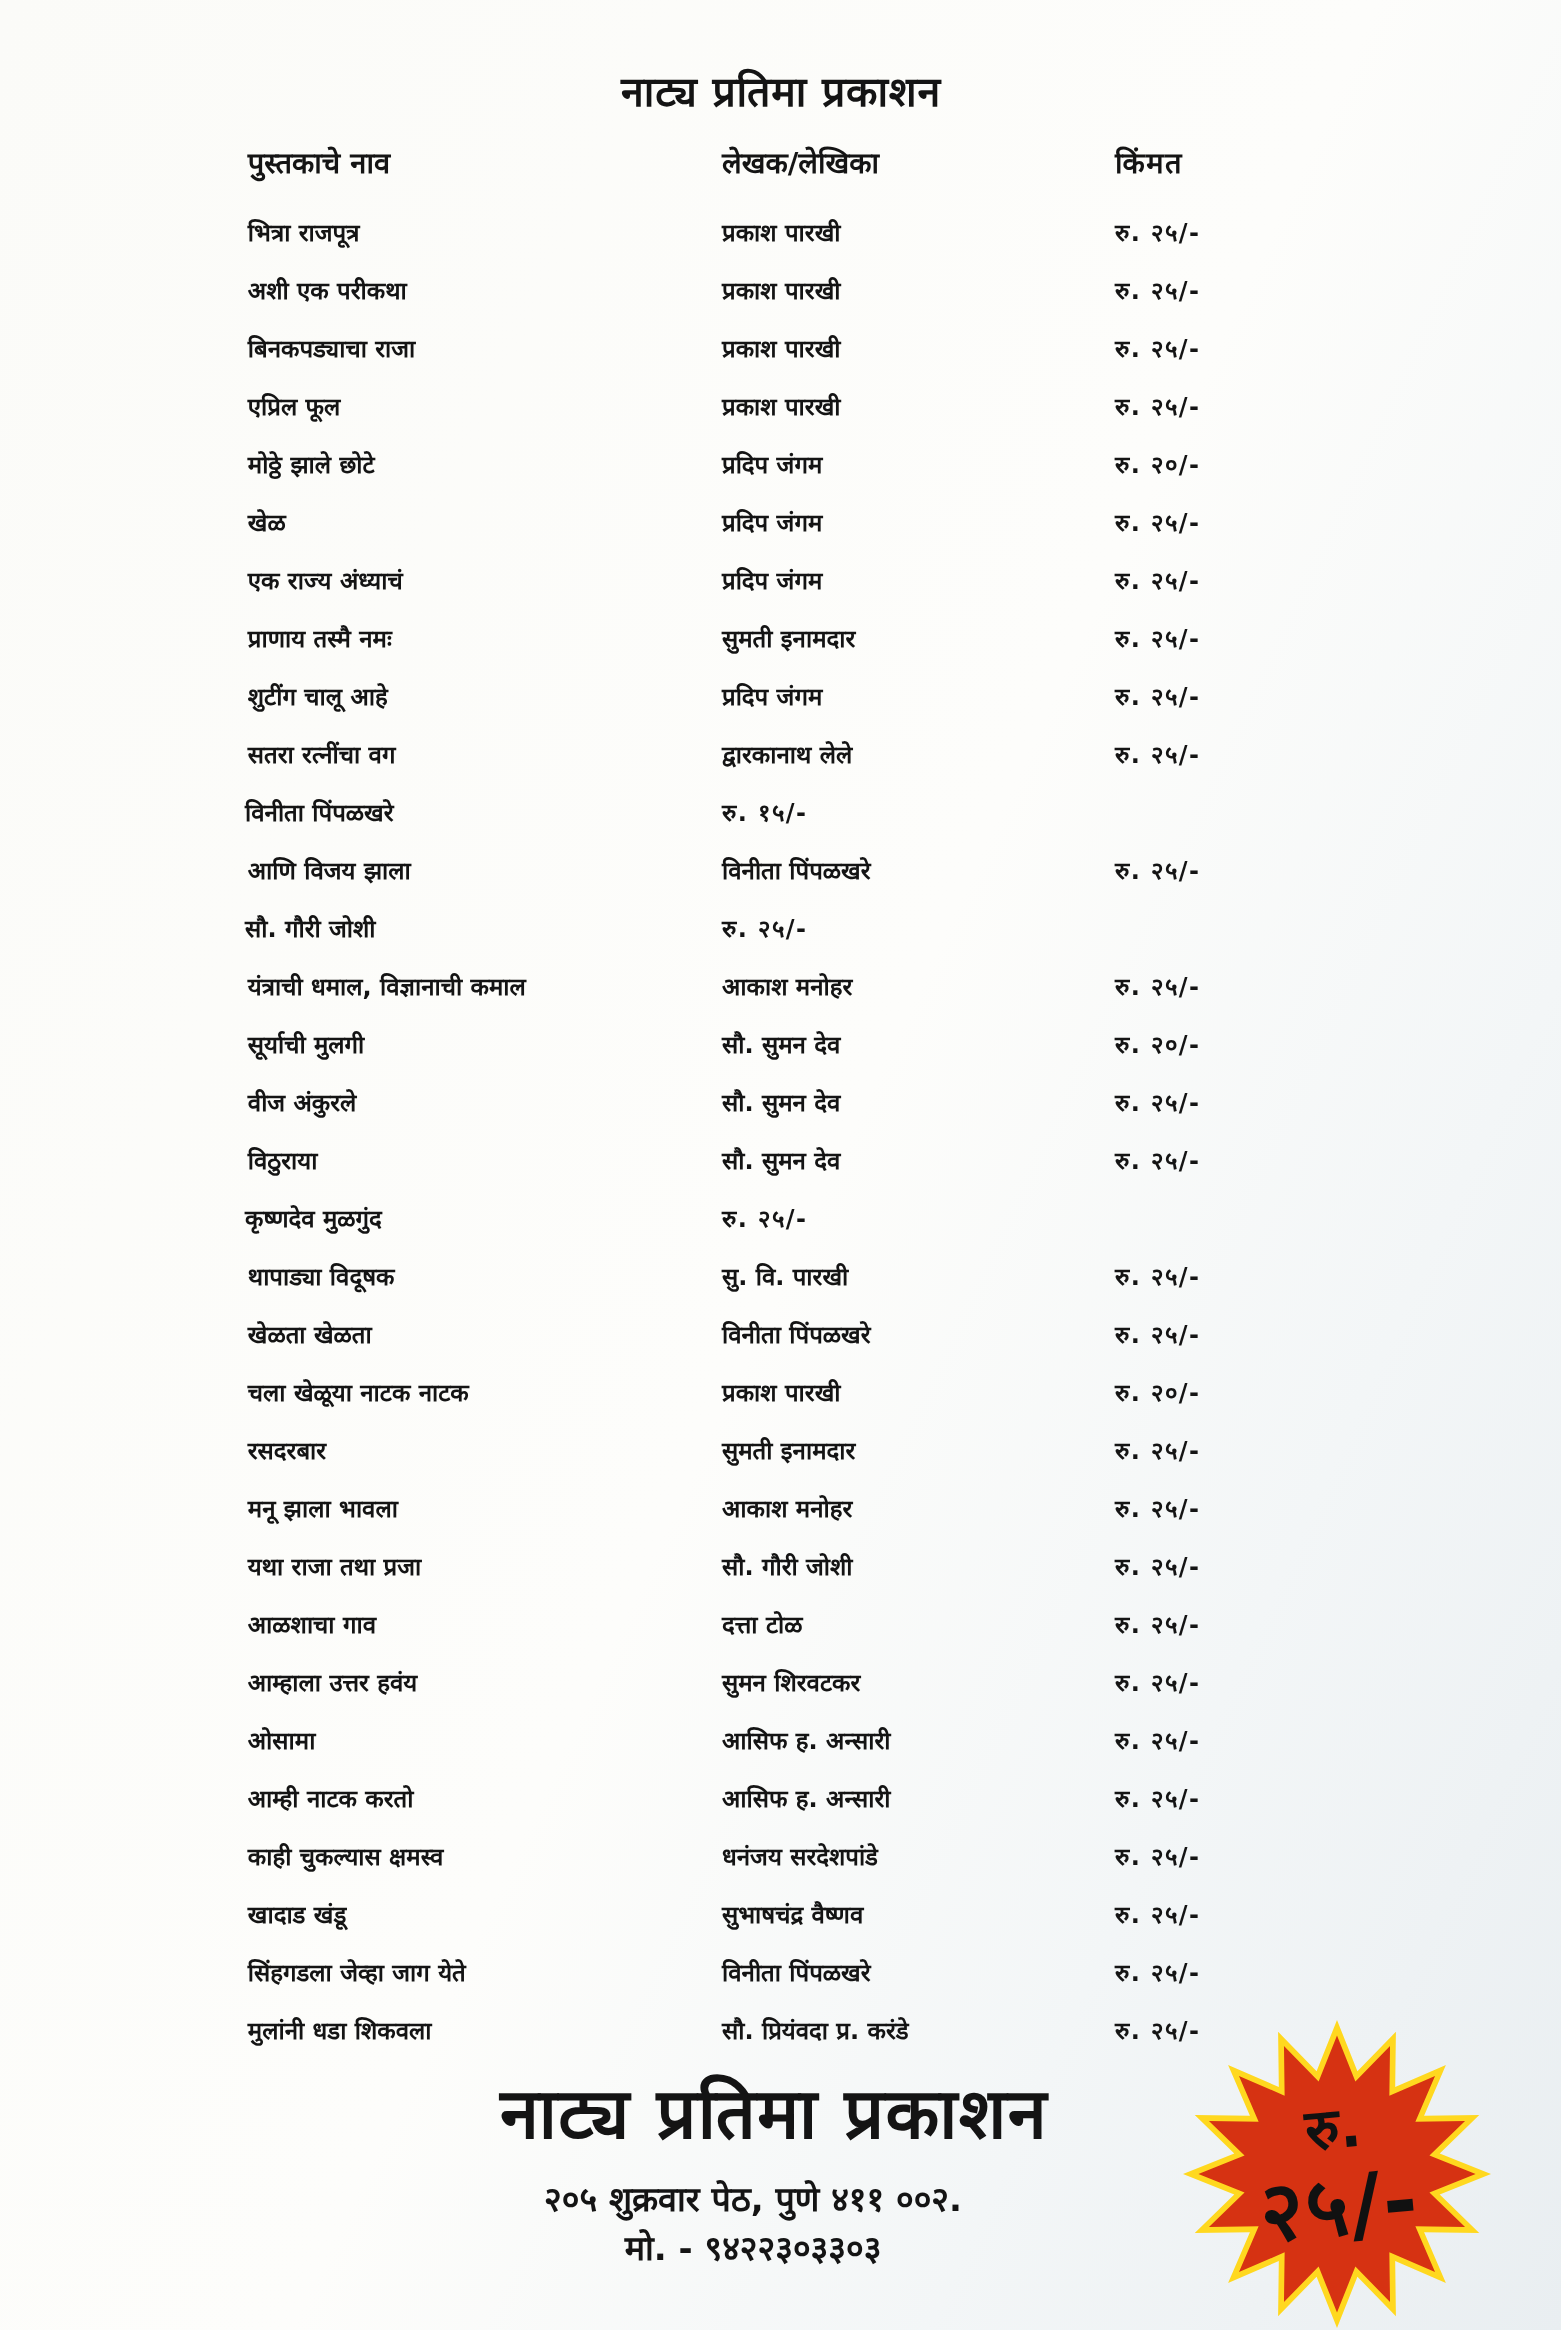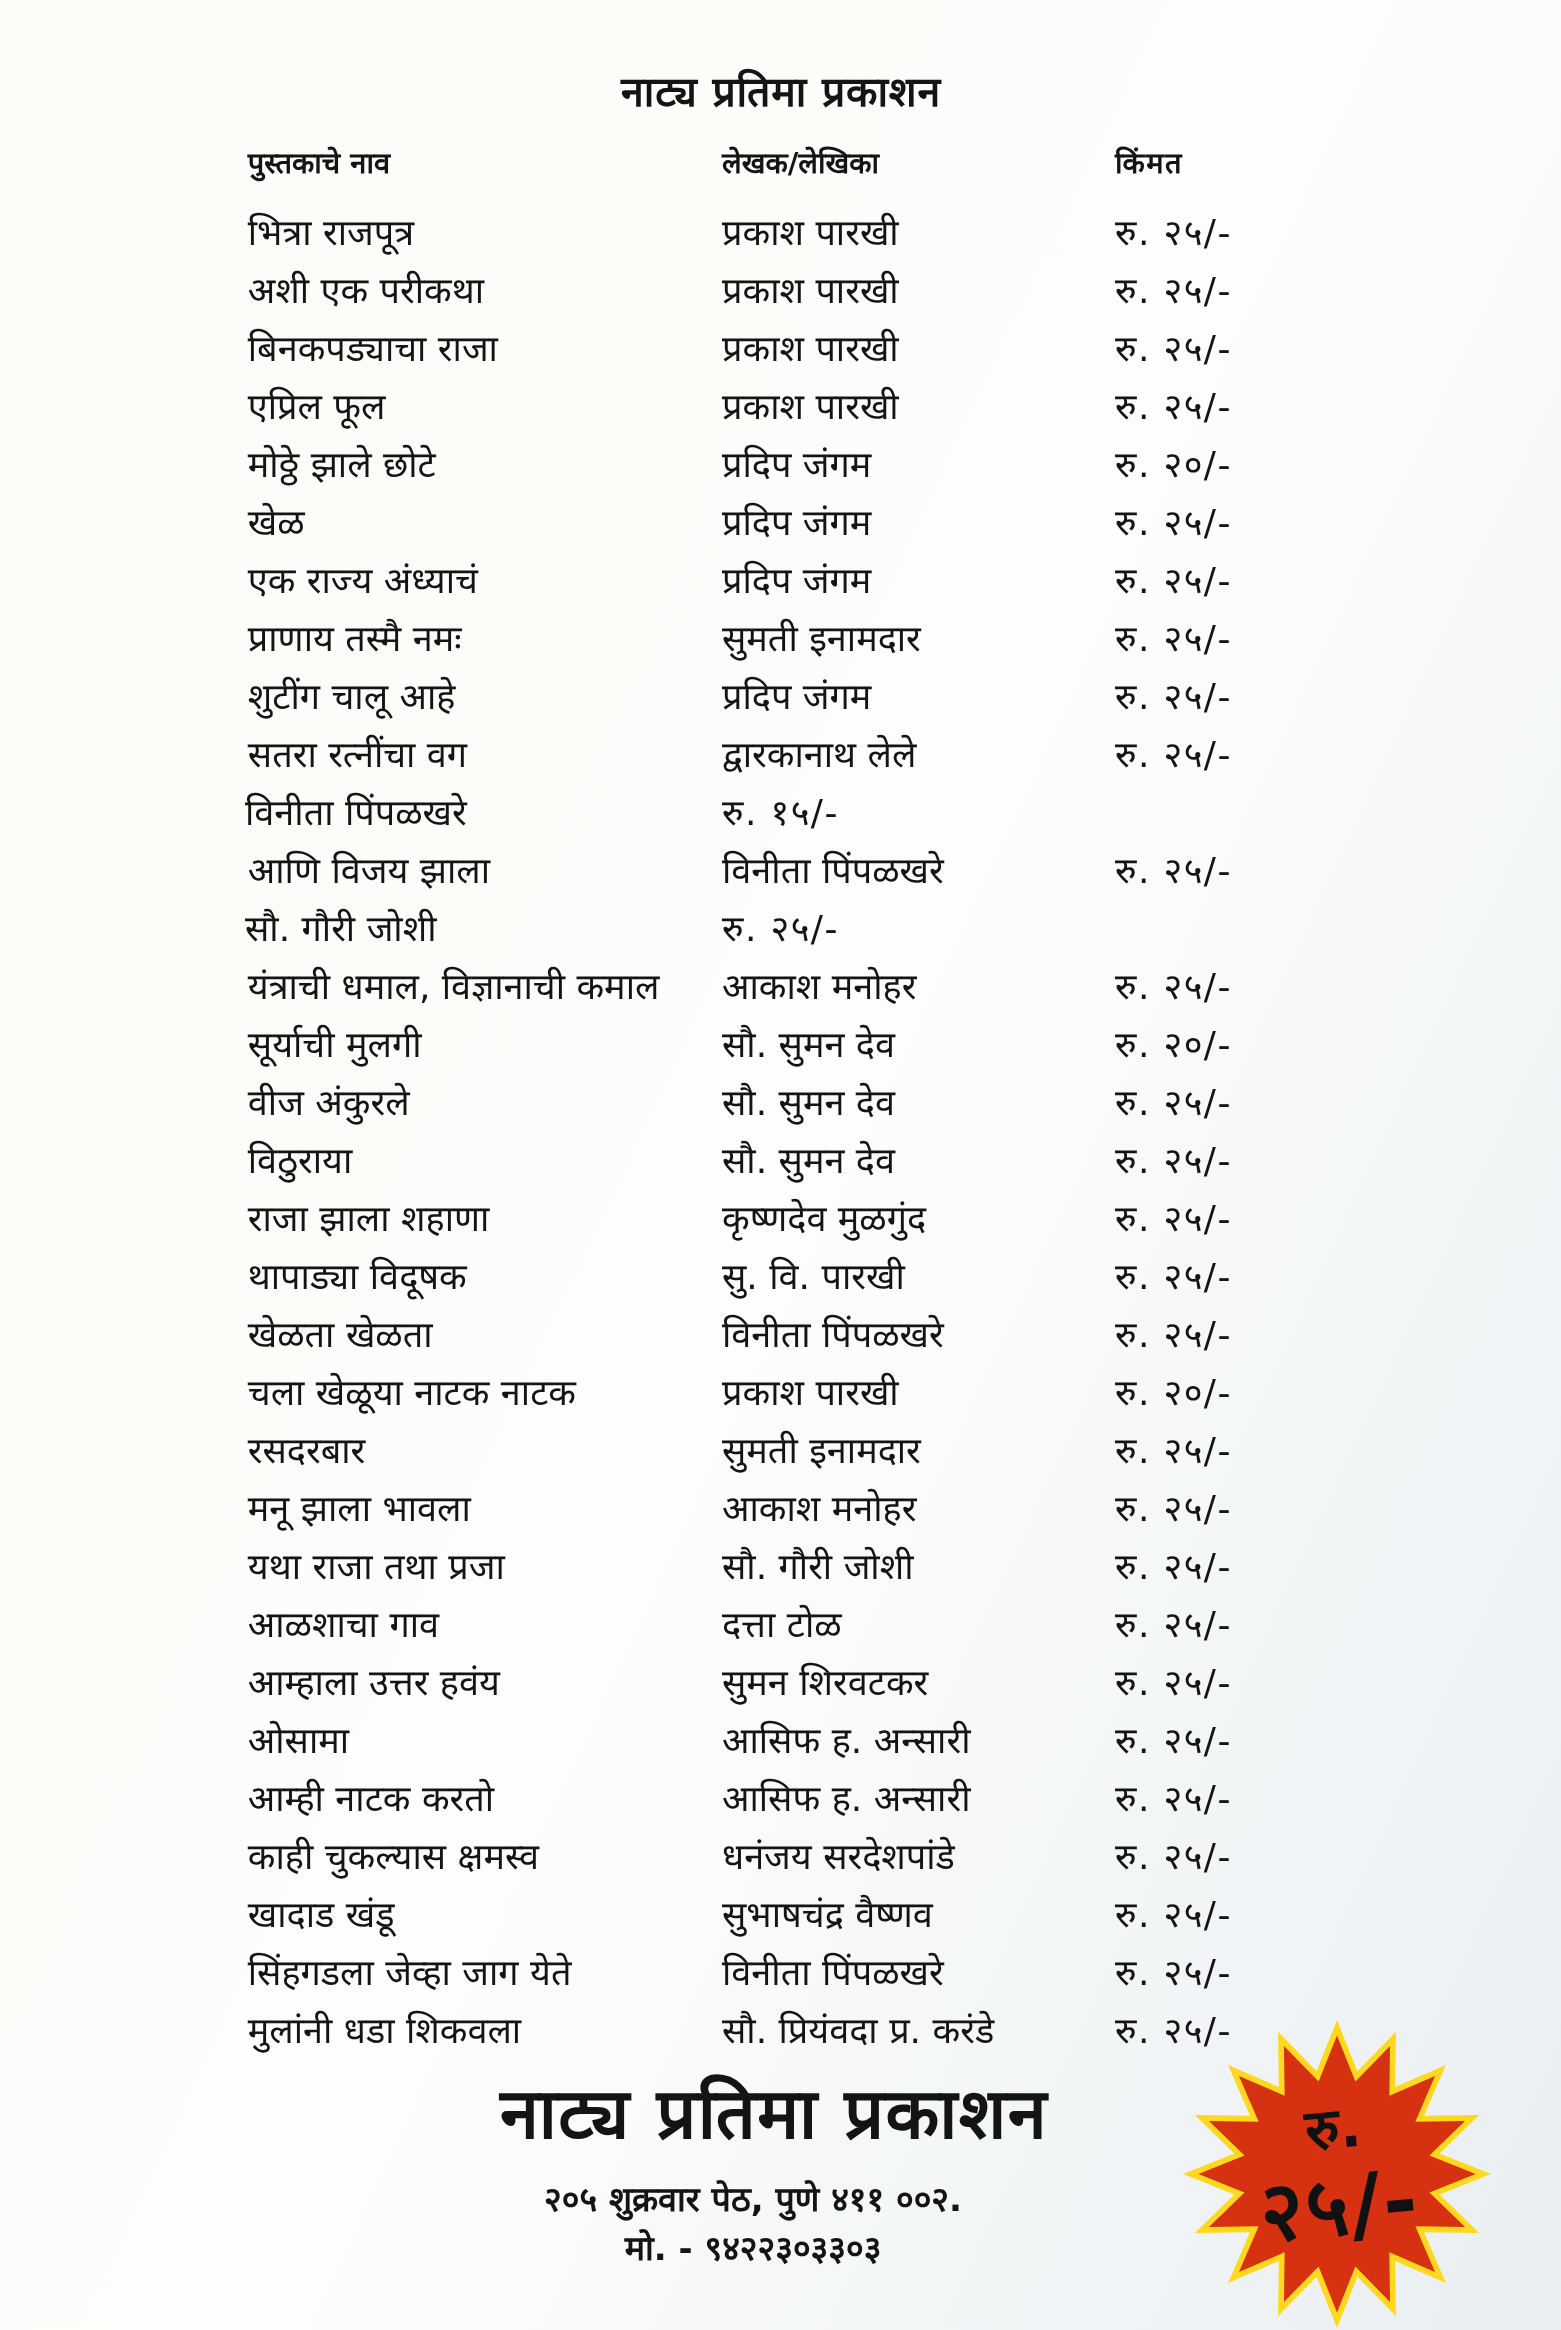--- a/index.html
+++ b/index.html
@@ -27,21 +27,21 @@
   .hdr-row,.book-row{
     display:grid;
     grid-template-columns:477px 393px 1fr;
     white-space:nowrap;
   }
   .hdr-row{
     font-size:29px;font-weight:700;line-height:46px;
     margin-bottom:18px;
   }
   .book-row{
-    font-size:36px;font-weight:400;line-height:58px;
+    font-size:24px;font-weight:700;line-height:58px;
     height:58px;
   }
   .cell-title{padding-left:2.8px;}
   .cell-price{letter-spacing:1.4px;}
   
   .footer{
     position:absolute;left:0;top:2069px;width:1562px;
     text-align:center;
   }
   .publisher{
@@ -190,21 +190,20 @@
             <div class="cell-price">रु. २५/-</div>
           </div>
 
           <div class="book-row">
             <div class="cell-title">विठुराया</div>
             <div class="cell-author">सौ. सुमन देव</div>
             <div class="cell-price">रु. २५/-</div>
           </div>
 
           <div class="book-row">
-            <div class="cell-title">राजा झाला शहाणा</div>
             <div class="cell-author">कृष्णदेव मुळगुंद</div>
             <div class="cell-price">रु. २५/-</div>
           </div>
 
           <div class="book-row">
             <div class="cell-title">थापाड्या विदूषक</div>
             <div class="cell-author">सु. वि. पारखी</div>
             <div class="cell-price">रु. २५/-</div>
           </div>
 

